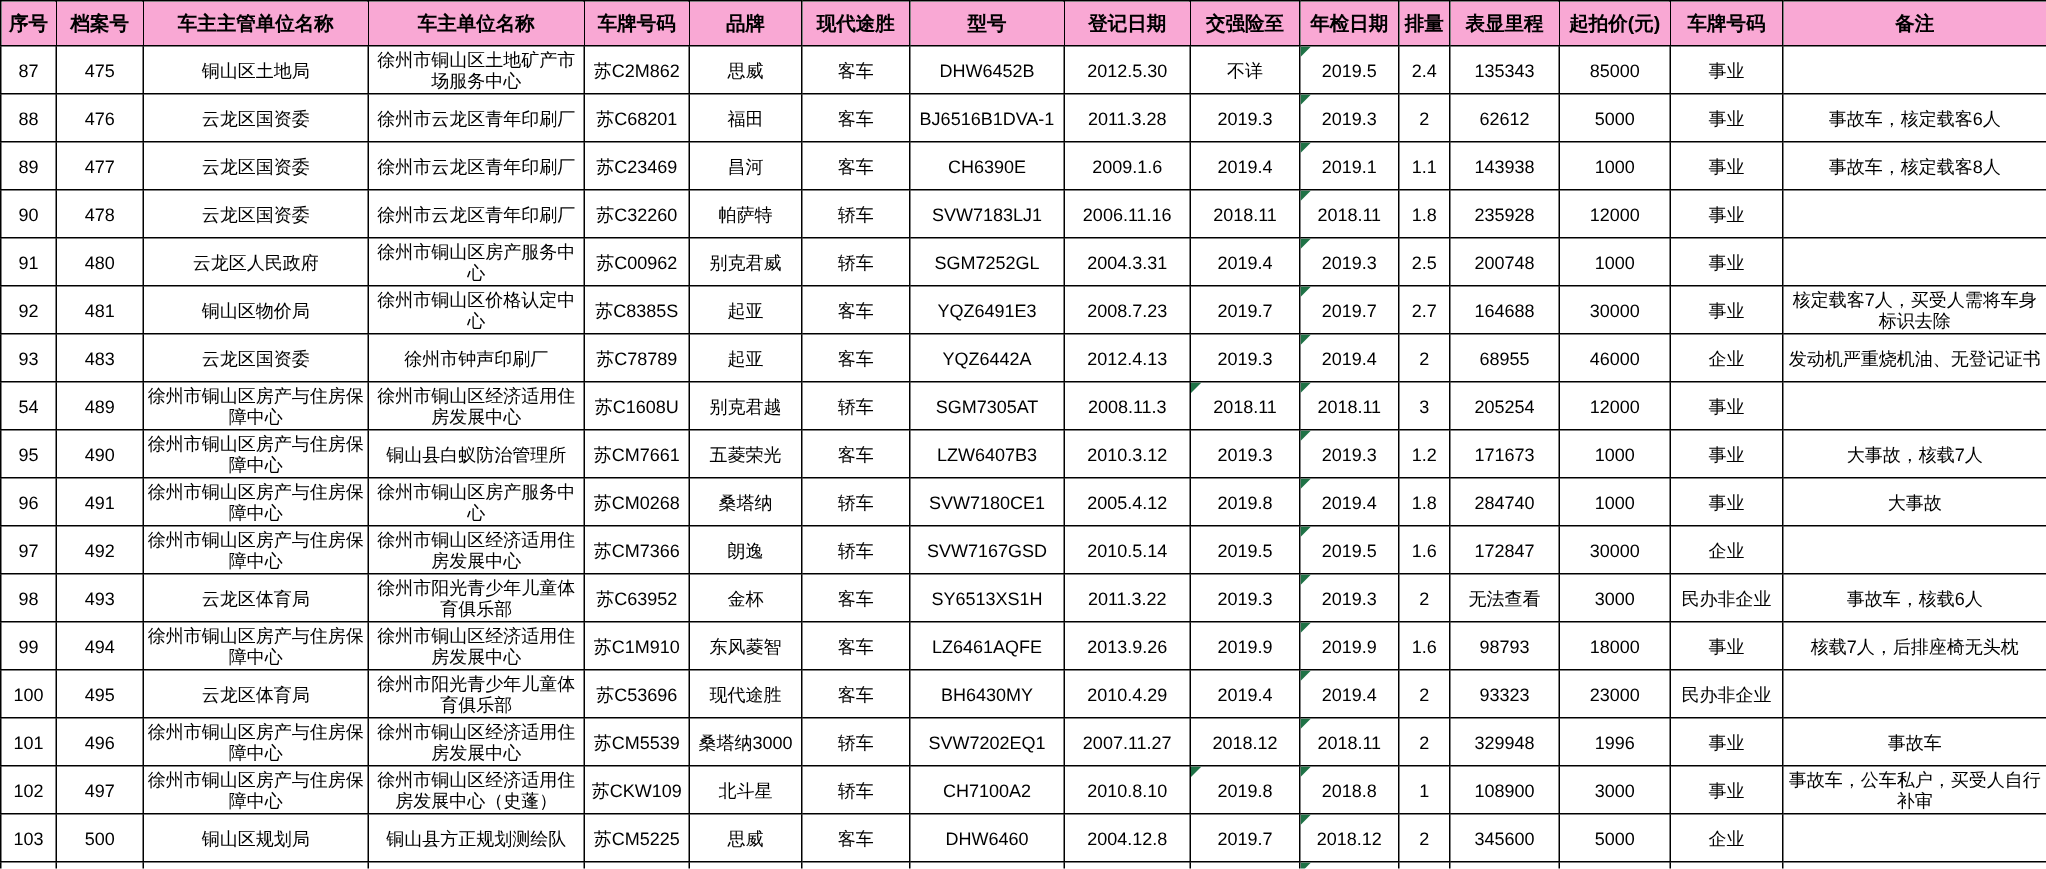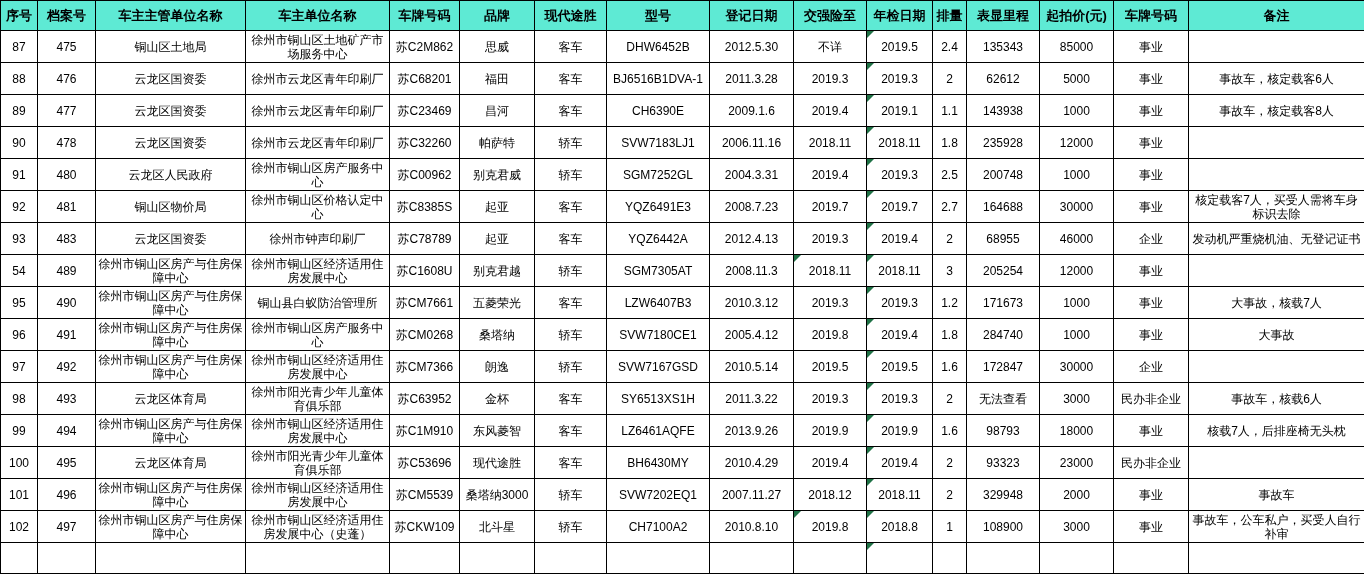--- a/index.html
+++ b/index.html
@@ -21,21 +21,21 @@
     padding: 0 2px;
     overflow: hidden;
     position: relative;
     color: #000000;
     word-break: break-all;
   }
   table.sheet thead th {
     height: 29px;
     font-weight: bold;
     font-size: 13px;
-    background: #5eead4;
+    background: #f9a8d4;
   }
   table.sheet tbody td {
     height: 31px;
     font-size: 12px;
     line-height: 14px;
     font-weight: normal;
   }
   table.sheet tbody tr.partial td { height: 30px; }
   .tri {
     position: absolute;
@@ -348,21 +348,21 @@
           <td>徐州市铜山区经济适用住房发展中心</td>
           <td>苏CM5539</td>
           <td>桑塔纳3000</td>
           <td>轿车</td>
           <td>SVW7202EQ1</td>
           <td>2007.11.27</td>
           <td>2018.12</td>
           <td><span class="tri" style="border-top-color: rgb(31, 114, 70);"></span>2018.11</td>
           <td>2</td>
           <td>329948</td>
-          <td>2000</td>
+          <td>1996</td>
           <td>事业</td>
           <td>事故车</td>
         </tr>
         <tr>
           <td>102</td>
           <td>497</td>
           <td>徐州市铜山区房产与住房保障中心</td>
           <td>徐州市铜山区经济适用住房发展中心（史蓬）</td>
           <td>苏CKW109</td>
           <td>北斗星</td>
@@ -370,20 +370,38 @@
           <td>CH7100A2</td>
           <td>2010.8.10</td>
           <td><span class="tri" style="border-top-color: rgb(31, 114, 70);"></span>2019.8</td>
           <td><span class="tri" style="border-top-color: rgb(31, 114, 70);"></span>2018.8</td>
           <td>1</td>
           <td>108900</td>
           <td>3000</td>
           <td>事业</td>
           <td>事故车，公车私户，买受人自行补审</td>
         </tr>
+        <tr>
+          <td>103</td>
+          <td>500</td>
+          <td>铜山区规划局</td>
+          <td>铜山县方正规划测绘队</td>
+          <td>苏CM5225</td>
+          <td>思威</td>
+          <td>客车</td>
+          <td>DHW6460</td>
+          <td>2004.12.8</td>
+          <td>2019.7</td>
+          <td><span class="tri" style="border-top-color: rgb(31, 114, 70);"></span>2018.12</td>
+          <td>2</td>
+          <td>345600</td>
+          <td>5000</td>
+          <td>企业</td>
+          <td></td>
+        </tr>
         <tr class="partial">
           <td></td>
           <td></td>
           <td></td>
           <td></td>
           <td></td>
           <td></td>
           <td></td>
           <td></td>
           <td></td>

